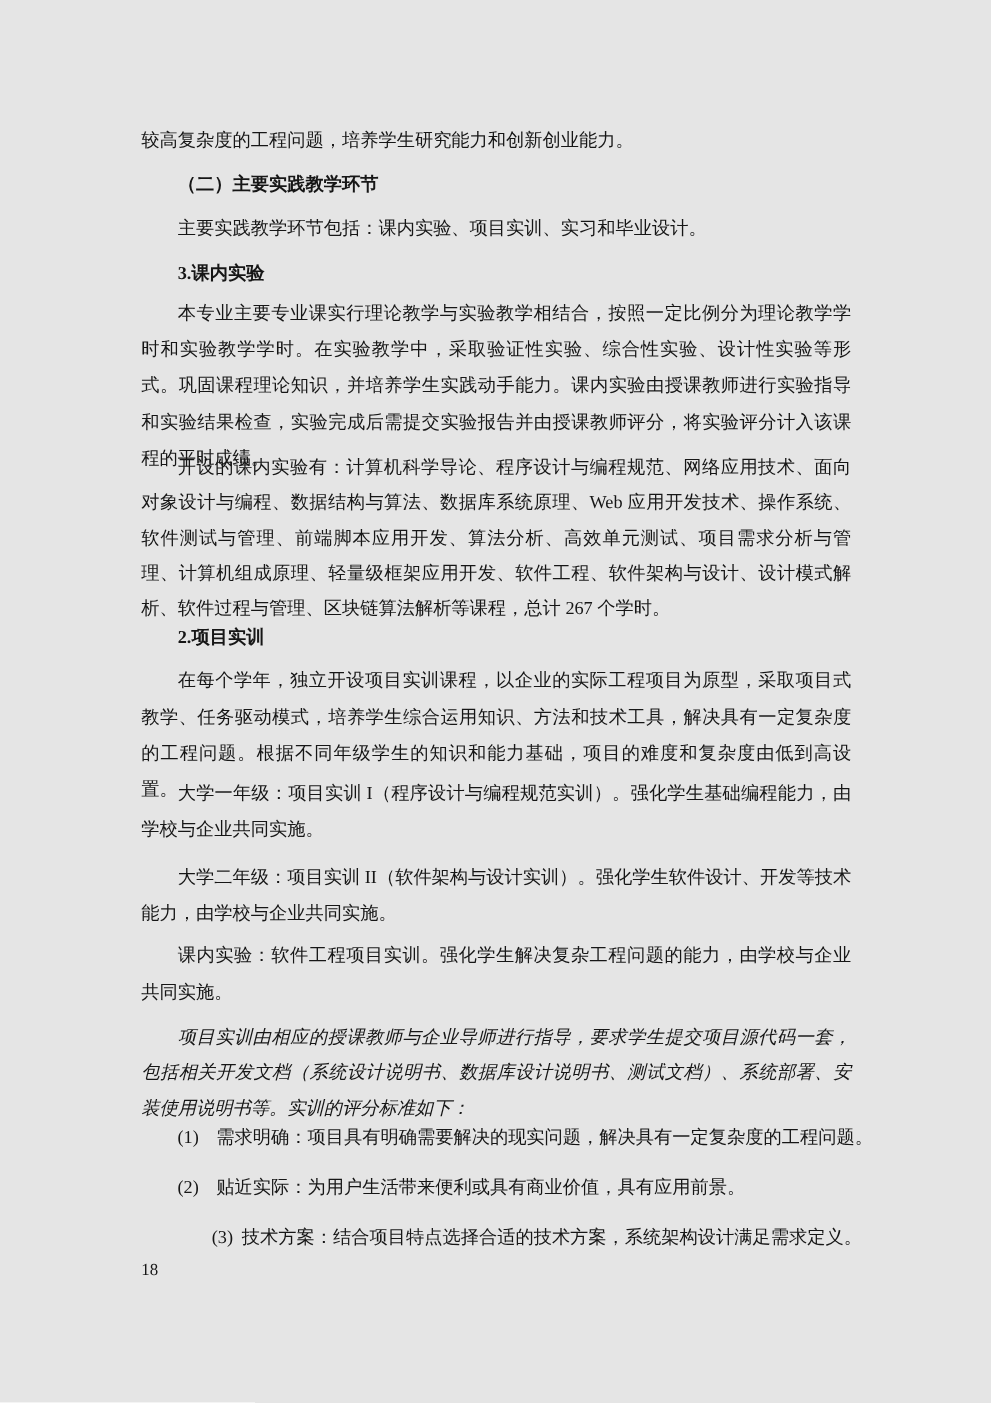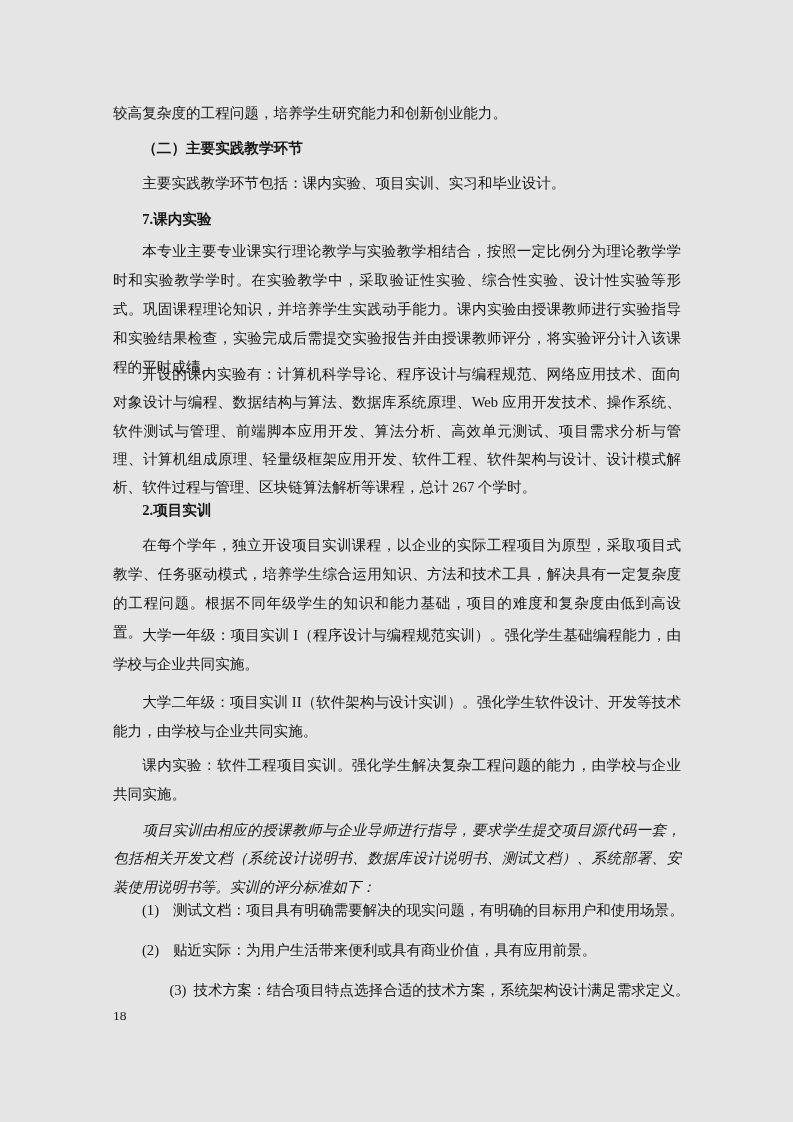--- a/index.html
+++ b/index.html
@@ -62,27 +62,27 @@
   }
 </style>
 </head>
 <body>
 
 <div class="page">
   <div id="content">
       <div id="blk-intro-tail" class="blk paragraph">较高复杂度的工程问题，培养学生研究能力和创新创业能力。</div>
       <div id="blk-sec2-heading" class="blk heading">（二）主要实践教学环节</div>
       <div id="blk-overview" class="blk paragraph">主要实践教学环节包括：课内实验、项目实训、实习和毕业设计。</div>
-      <div id="blk-course-exp-heading" class="blk heading">7.课内实验</div>
+      <div id="blk-course-exp-heading" class="blk heading">3.课内实验</div>
       <div id="blk-exp-desc" class="blk paragraph">本专业主要专业课实行理论教学与实验教学相结合，按照一定比例分为理论教学学时和实验教学学时。在实验教学中，采取验证性实验、综合性实验、设计性实验等形式。巩固课程理论知识，并培养学生实践动手能力。课内实验由授课教师进行实验指导和实验结果检查，实验完成后需提交实验报告并由授课教师评分，将实验评分计入该课程的平时成绩。</div>
       <div id="blk-exp-courses" class="blk paragraph">开设的课内实验有：计算机科学导论、程序设计与编程规范、网络应用技术、面向对象设计与编程、数据结构与算法、数据库系统原理、Web 应用开发技术、操作系统、软件测试与管理、前端脚本应用开发、算法分析、高效单元测试、项目需求分析与管理、计算机组成原理、轻量级框架应用开发、软件工程、软件架构与设计、设计模式解析、软件过程与管理、区块链算法解析等课程，总计 267 个学时。</div>
       <div id="blk-training-heading" class="blk heading">2.项目实训</div>
       <div id="blk-training-desc" class="blk paragraph">在每个学年，独立开设项目实训课程，以企业的实际工程项目为原型，采取项目式教学、任务驱动模式，培养学生综合运用知识、方法和技术工具，解决具有一定复杂度的工程问题。根据不同年级学生的知识和能力基础，项目的难度和复杂度由低到高设置。</div>
       <div id="blk-year1" class="blk paragraph">大学一年级：项目实训 I（程序设计与编程规范实训）。强化学生基础编程能力，由学校与企业共同实施。</div>
       <div id="blk-year2" class="blk paragraph">大学二年级：项目实训 II（软件架构与设计实训）。强化学生软件设计、开发等技术能力，由学校与企业共同实施。</div>
       <div id="blk-year3" class="blk paragraph">课内实验：软件工程项目实训。强化学生解决复杂工程问题的能力，由学校与企业共同实施。</div>
       <div id="blk-training-grading" class="blk paragraph">项目实训由相应的授课教师与企业导师进行指导，要求学生提交项目源代码一套，包括相关开发文档（系统设计说明书、数据库设计说明书、测试文档）、系统部署、安装使用说明书等。实训的评分标准如下：</div>
-      <div id="blk-criteria-1" class="blk list-item"><span class="marker">(1)</span><span>测试文档：项目具有明确需要解决的现实问题，有明确的目标用户和使用场景。</span></div>
+      <div id="blk-criteria-1" class="blk list-item"><span class="marker">(1)</span><span>需求明确：项目具有明确需要解决的现实问题，解决具有一定复杂度的工程问题。</span></div>
       <div id="blk-criteria-2" class="blk list-item"><span class="marker">(2)</span><span>贴近实际：为用户生活带来便利或具有商业价值，具有应用前景。</span></div>
       <div id="blk-criteria-3" class="blk list-item"><span class="marker">(3)</span><span>技术方案：结合项目特点选择合适的技术方案，系统架构设计满足需求定义。</span></div>
     </div>
   <div class="page-number">18</div>
 </div>
 
 </body></html>

